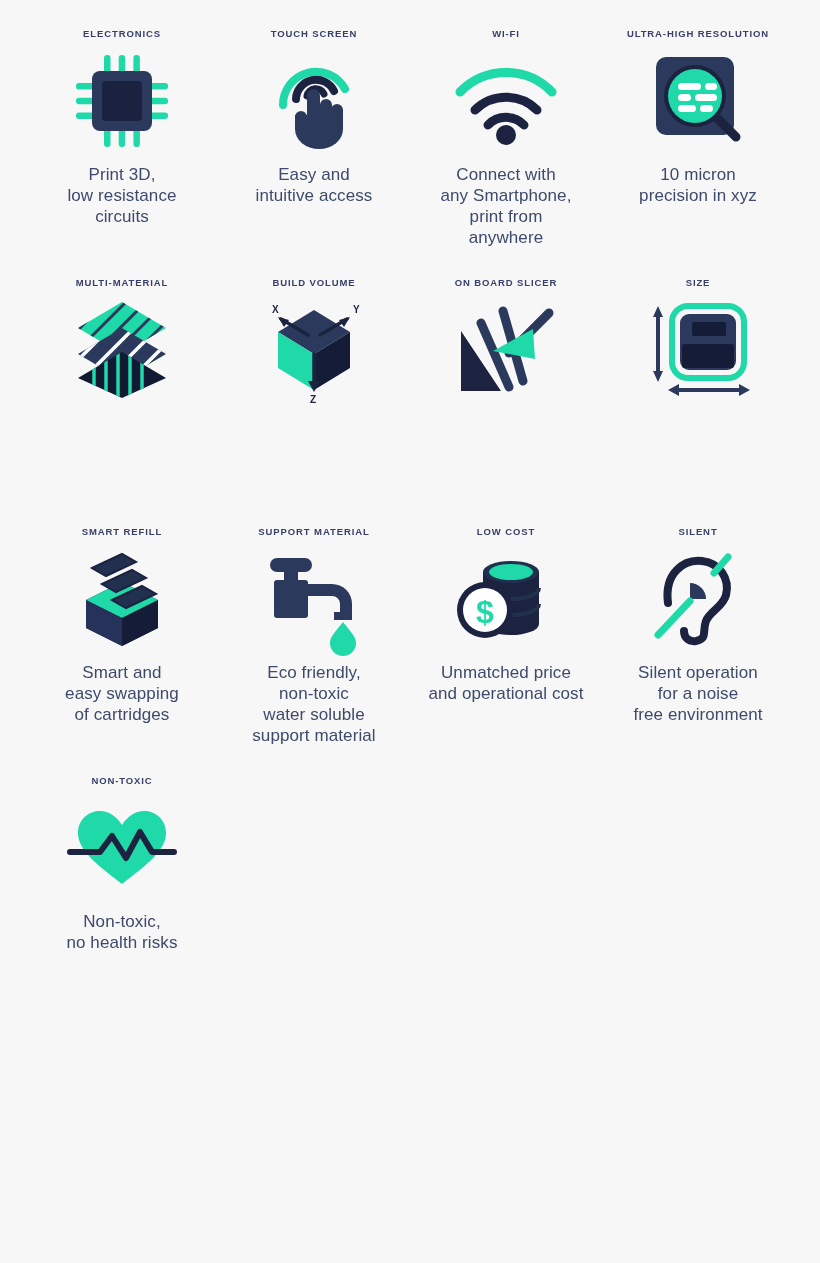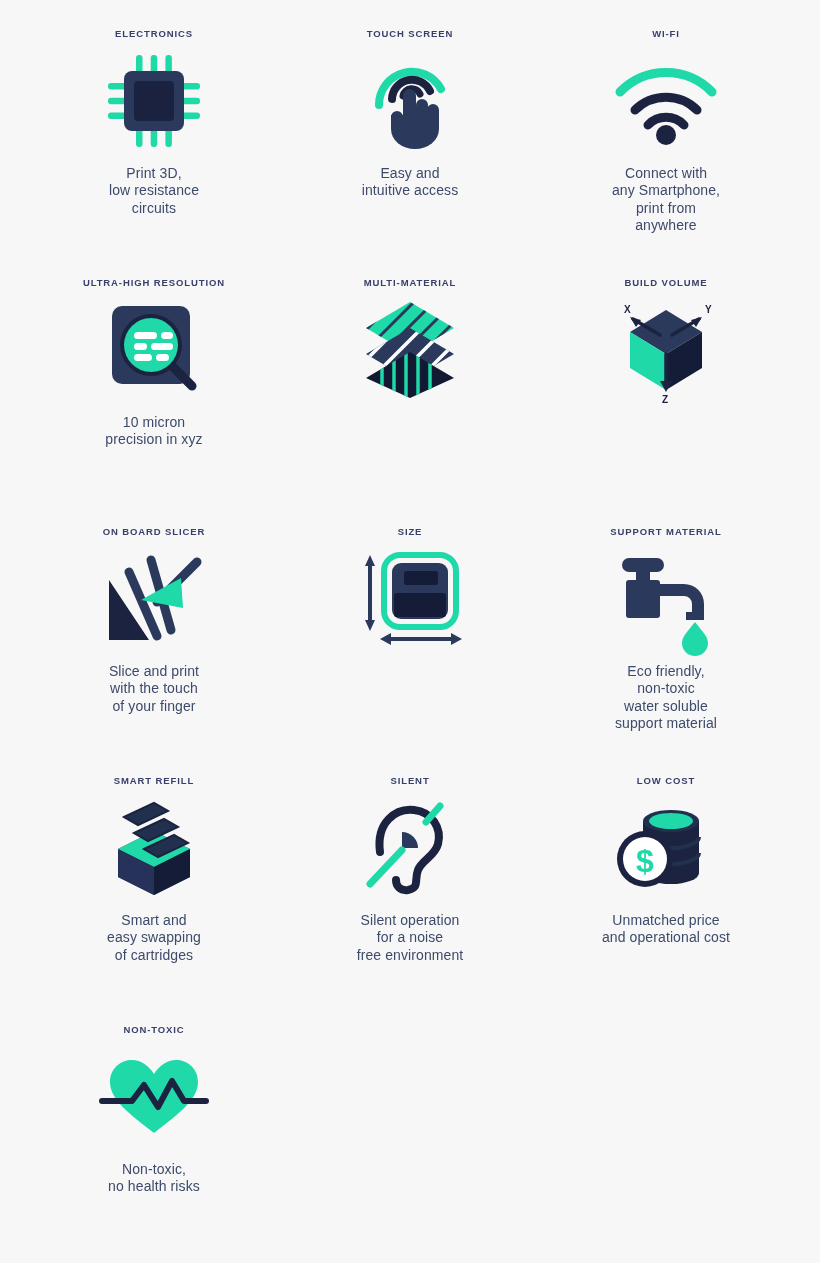--- a/index.html
+++ b/index.html
@@ -6,21 +6,21 @@
   html, body {
     width: 820px;
     height: 1263px;
     background: #f7f7f7;
     font-family: "Liberation Sans", sans-serif;
   }
   #grid {
     width: 820px;
     height: 1263px;
     display: grid;
-    grid-template-columns: repeat(3, 1fr);
+    grid-template-columns: repeat(4, 1fr);
     grid-auto-rows: 249px;
     padding-top: 28px;
     padding-left: 26px;
     padding-right: 26px;
   }
   .feature {
     display: flex;
     flex-direction: column;
     align-items: center;
     text-align: center;
@@ -36,21 +36,21 @@
   }
   .icon-box {
     width: 120px;
     height: 108px;
     display: flex;
     align-items: center;
     justify-content: center;
   }
   .icon-box svg { display: block; overflow: visible; }
   .feature-desc {
-    font-size: 14px;
+    font-size: 17px;
     line-height: 1.22;
     color: #3d4a6b;
     letter-spacing: 0.1px;
     margin-top: 10px;
     max-width: 190px;
   }
 </style>
 </head>
 <body>
 
@@ -215,56 +215,40 @@
       <svg width="106" height="98" viewBox="0 0 106 98">
         <polygon points="8,30 8,90 48,90" fill="#1c2340"></polygon>
         <g stroke="#2b3a5c" stroke-width="9" stroke-linecap="round">
           <line x1="28" y1="22" x2="56" y2="86"></line>
           <line x1="50" y1="10" x2="70" y2="80"></line>
         </g>
         <line x1="96" y1="12" x2="56" y2="52" stroke="#2b3a5c" stroke-width="9" stroke-linecap="round"></line>
         <polygon points="80,28 82,58 40,50" fill="#1fd9a8"></polygon>
       </svg>
     </div>
-    <div class="feature-desc">Slice and print<br>with the touch<br>of your finger</div>
   </div>
 
   <div class="feature">
     <div class="feature-label">SIZE</div>
     <div class="icon-box">
       <svg width="108" height="100" viewBox="0 0 108 100">
         <rect x="28" y="6" width="72" height="72" rx="16" fill="none" stroke="#1fd9a8" stroke-width="6"></rect>
         <rect x="36" y="14" width="56" height="56" rx="9" fill="#2b3a5c"></rect>
         <rect x="48" y="22" width="34" height="14" rx="2" fill="#141c38"></rect>
         <rect x="38" y="44" width="52" height="24" rx="3" fill="#141c38"></rect>
         <g stroke="#2b3a5c" stroke-width="4" stroke-linecap="round">
           <line x1="14" y1="14" x2="14" y2="74"></line>
           <line x1="32" y1="90" x2="98" y2="90"></line>
         </g>
         <polygon points="14,6 9,17 19,17" fill="#2b3a5c"></polygon>
         <polygon points="14,82 9,71 19,71" fill="#2b3a5c"></polygon>
         <polygon points="24,90 35,84 35,96" fill="#2b3a5c"></polygon>
         <polygon points="106,90 95,84 95,96" fill="#2b3a5c"></polygon>
       </svg>
     </div>
-  </div>
-
-  <div class="feature">
-    <div class="feature-label">SUPPORT MATERIAL</div>
-    <div class="icon-box">
-      <svg width="108" height="98" viewBox="0 0 108 98">
-        <rect x="10" y="8" width="42" height="14" rx="7" fill="#2b3a5c"></rect>
-        <rect x="24" y="18" width="14" height="16" fill="#2b3a5c"></rect>
-        <rect x="14" y="30" width="34" height="38" rx="3" fill="#2b3a5c"></rect>
-        <path d="M44 34 h28 a20 20 0 0 1 20 20 v12 h-12 v-12 a8 8 0 0 0 -8 -8 h-28 z" fill="#2b3a5c"></path>
-        <rect x="74" y="62" width="18" height="8" fill="#2b3a5c"></rect>
-        <path d="M83 72 c8 10 13 15 13 21 a13 13 0 0 1 -26 0 c0 -6 5 -11 13 -21 z" fill="#1fd9a8"></path>
-      </svg>
-    </div>
-    <div class="feature-desc">Eco friendly,<br>non-toxic<br>water soluble<br>support material</div>
   </div>
 
   <div class="feature">
     <div class="feature-label">SMART REFILL</div>
     <div class="icon-box">
       <svg width="104" height="102" viewBox="0 0 104 102">
         <path d="M52 34 L88 52 L88 80 L52 98 L16 80 L16 52 Z" fill="#2b3a5c"></path>
         <path d="M52 34 L88 52 L52 70 L16 52 Z" fill="#1fd9a8"></path>
         <path d="M52 70 L88 52 L88 80 L52 98 Z" fill="#141c38"></path>
         <path d="M16 52 L52 70 L52 98 L16 80 Z" fill="#26325a"></path>
@@ -272,32 +256,32 @@
           <path d="M22 20 L52 6 L66 14 L36 28 Z"></path>
           <path d="M32 36 L62 22 L76 30 L46 44 Z"></path>
           <path d="M42 52 L72 38 L86 46 L56 60 Z"></path>
         </g>
       </svg>
     </div>
     <div class="feature-desc">Smart and<br>easy swapping<br>of cartridges</div>
   </div>
 
   <div class="feature">
-    <div class="feature-label">SILENT</div>
-    <div class="icon-box">
-      <svg width="104" height="100" viewBox="0 0 104 100">
-        <path d="M22 54 C18 24 38 10 56 12 C74 14 84 30 80 46 C77 58 64 62 60 72 C56 82 62 90 50 92 C42 93 38 88 38 82" stroke="#1c2340" stroke-width="8" fill="none" stroke-linecap="round"></path>
-        <path d="M44 34 A16 16 0 0 1 60 50 L44 50 Z" fill="#2b3a5c"></path>
-        <g stroke="#1fd9a8" stroke-width="7" stroke-linecap="round">
-          <line x1="82" y1="8" x2="68" y2="24"></line>
-          <line x1="44" y1="52" x2="12" y2="86"></line>
-        </g>
-      </svg>
-    </div>
-    <div class="feature-desc">Silent operation<br>for a noise<br>free environment</div>
+    <div class="feature-label">SUPPORT MATERIAL</div>
+    <div class="icon-box">
+      <svg width="108" height="98" viewBox="0 0 108 98">
+        <rect x="10" y="8" width="42" height="14" rx="7" fill="#2b3a5c"></rect>
+        <rect x="24" y="18" width="14" height="16" fill="#2b3a5c"></rect>
+        <rect x="14" y="30" width="34" height="38" rx="3" fill="#2b3a5c"></rect>
+        <path d="M44 34 h28 a20 20 0 0 1 20 20 v12 h-12 v-12 a8 8 0 0 0 -8 -8 h-28 z" fill="#2b3a5c"></path>
+        <rect x="74" y="62" width="18" height="8" fill="#2b3a5c"></rect>
+        <path d="M83 72 c8 10 13 15 13 21 a13 13 0 0 1 -26 0 c0 -6 5 -11 13 -21 z" fill="#1fd9a8"></path>
+      </svg>
+    </div>
+    <div class="feature-desc">Eco friendly,<br>non-toxic<br>water soluble<br>support material</div>
   </div>
 
   <div class="feature">
     <div class="feature-label">LOW COST</div>
     <div class="icon-box">
       <svg width="106" height="94" viewBox="0 0 106 94">
         <path d="M30 20 h56 v52 a28 11 0 0 1 -56 0 z" fill="#1c2340"></path>
         <ellipse cx="58" cy="20" rx="28" ry="11" fill="#22304f"></ellipse>
         <ellipse cx="58" cy="20" rx="22" ry="8" fill="#1fd9a8"></ellipse>
         <g stroke="#22304f" stroke-width="4" fill="none">
@@ -306,20 +290,35 @@
         </g>
         <circle cx="32" cy="58" r="28" fill="#1c2340"></circle>
         <circle cx="32" cy="58" r="22" fill="#ffffff"></circle>
         <text x="32" y="71" text-anchor="middle" font-family="Liberation Sans, sans-serif" font-size="32" font-weight="bold" fill="#1fd9a8">$</text>
       </svg>
     </div>
     <div class="feature-desc">Unmatched price<br>and operational cost</div>
   </div>
 
   <div class="feature">
+    <div class="feature-label">SILENT</div>
+    <div class="icon-box">
+      <svg width="104" height="100" viewBox="0 0 104 100">
+        <path d="M22 54 C18 24 38 10 56 12 C74 14 84 30 80 46 C77 58 64 62 60 72 C56 82 62 90 50 92 C42 93 38 88 38 82" stroke="#1c2340" stroke-width="8" fill="none" stroke-linecap="round"></path>
+        <path d="M44 34 A16 16 0 0 1 60 50 L44 50 Z" fill="#2b3a5c"></path>
+        <g stroke="#1fd9a8" stroke-width="7" stroke-linecap="round">
+          <line x1="82" y1="8" x2="68" y2="24"></line>
+          <line x1="44" y1="52" x2="12" y2="86"></line>
+        </g>
+      </svg>
+    </div>
+    <div class="feature-desc">Silent operation<br>for a noise<br>free environment</div>
+  </div>
+
+  <div class="feature">
     <div class="feature-label">NON-TOXIC</div>
     <div class="icon-box">
       <svg width="108" height="84" viewBox="0 0 108 84">
         <path d="M54 78 C28 58 10 44 10 27 C10 13 21 5 32 5 C41 5 49 11 54 19 C59 11 67 5 76 5 C87 5 98 13 98 27 C98 44 80 58 54 78 Z" fill="#1fd9a8"></path>
         <polyline points="2,46 32,46 44,30 58,52 72,26 84,46 106,46" stroke="#1c2340" stroke-width="6" fill="none" stroke-linejoin="round" stroke-linecap="round"></polyline>
       </svg>
     </div>
     <div class="feature-desc">Non-toxic,<br>no health risks</div>
   </div>
 

